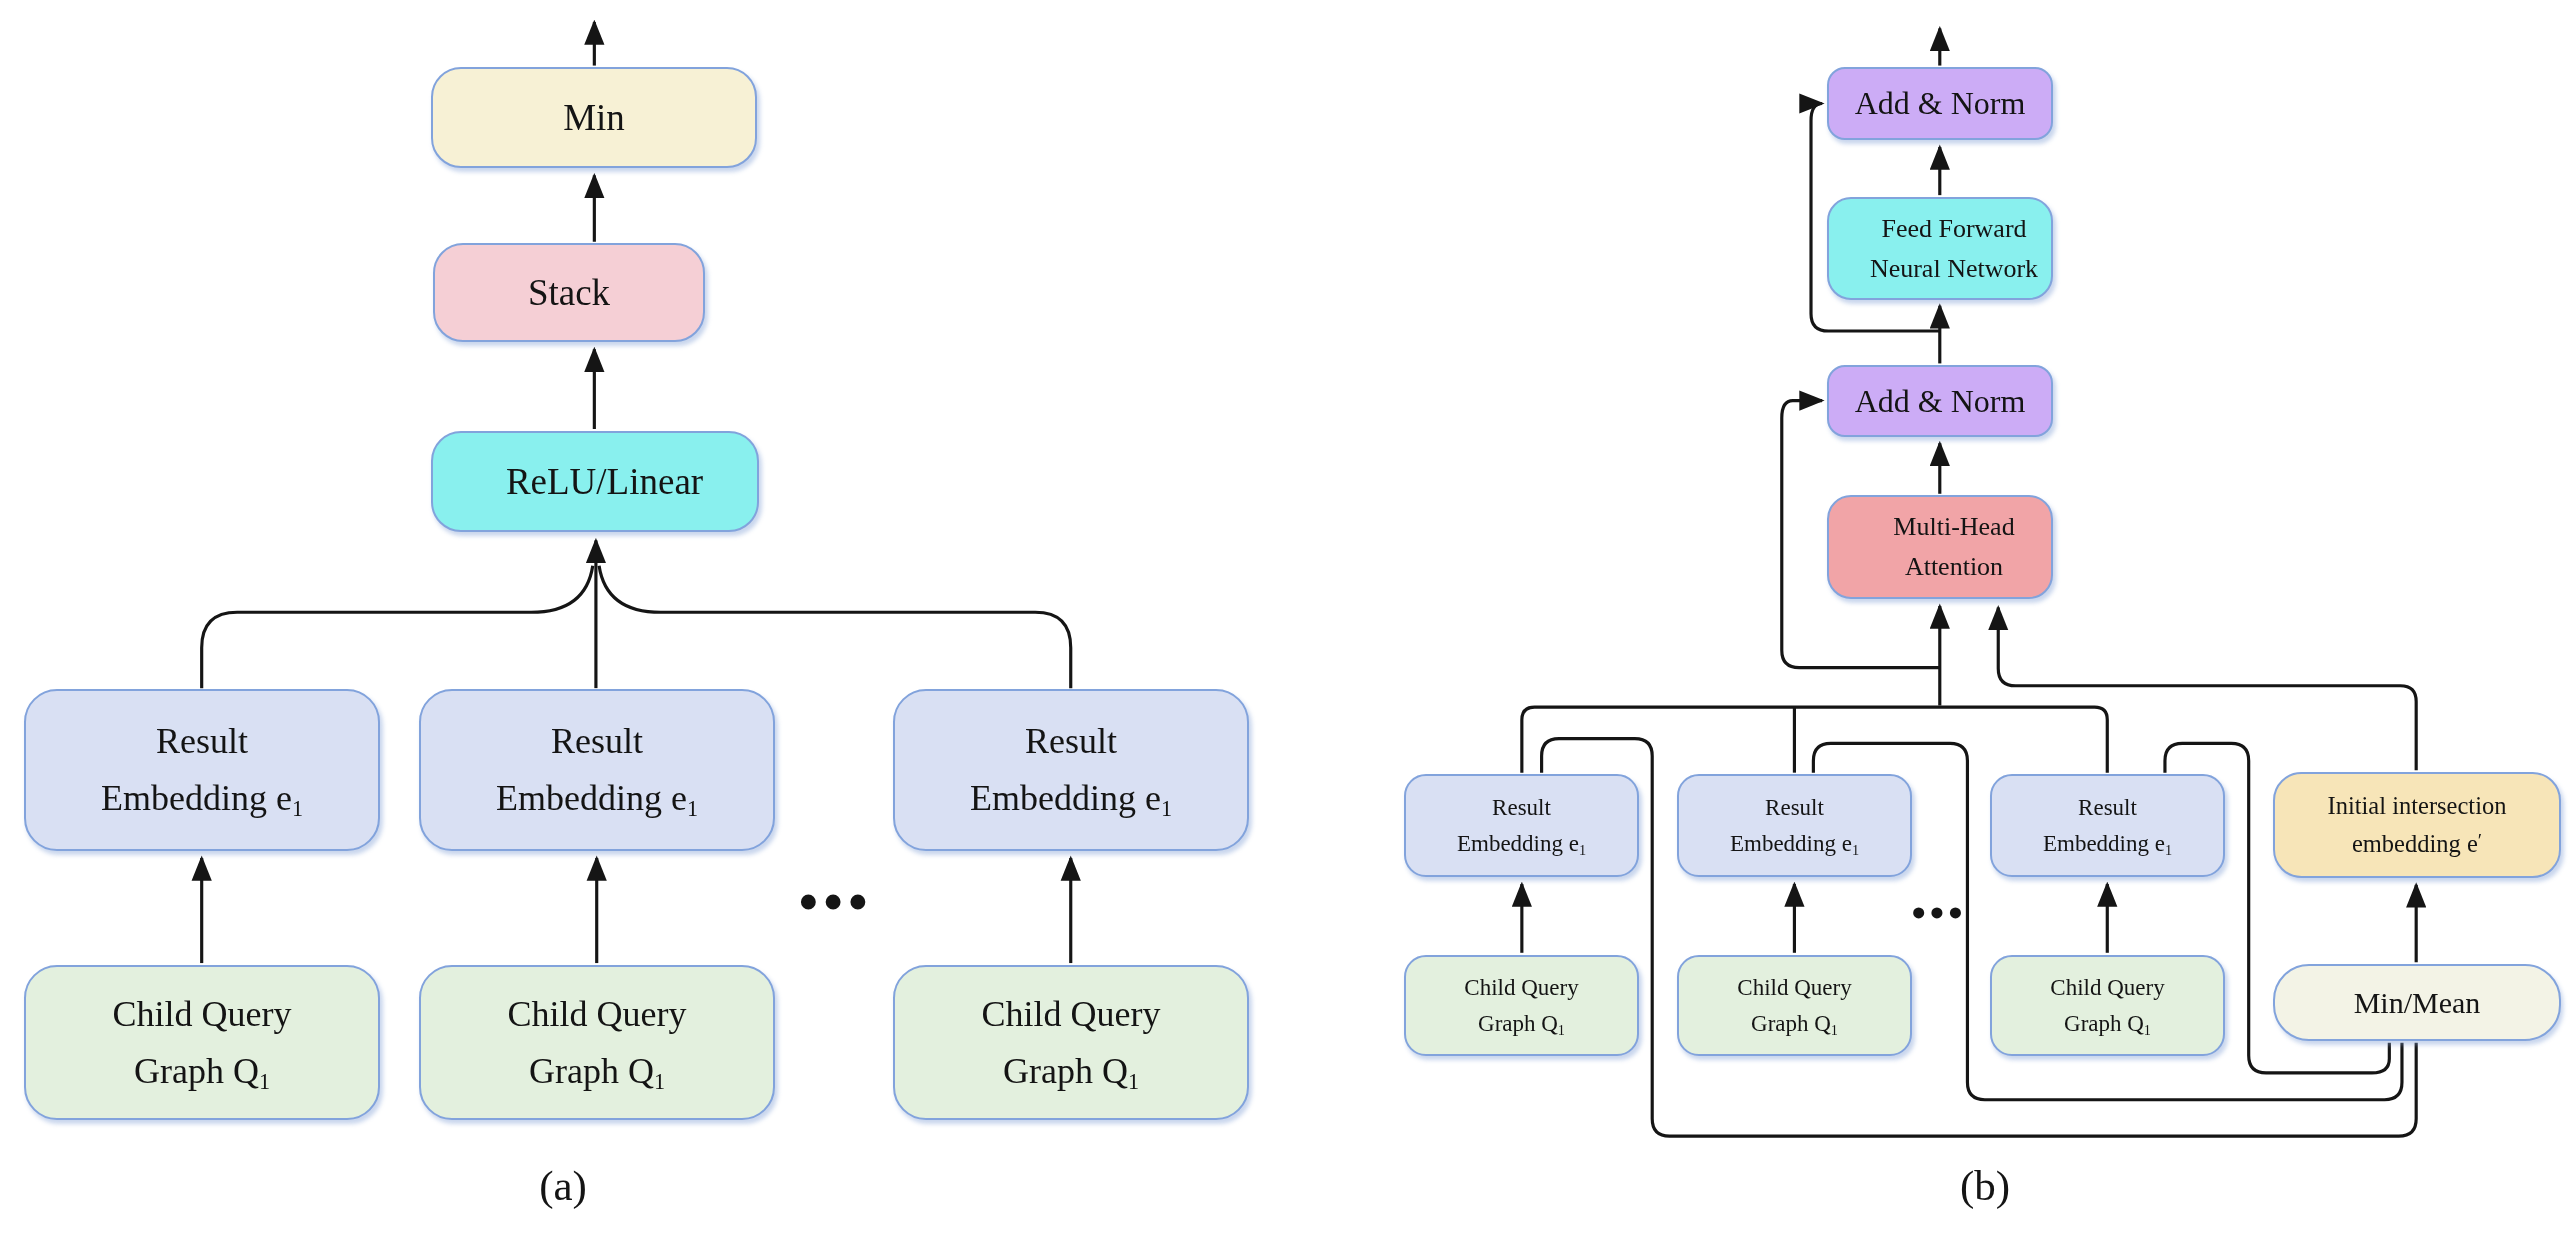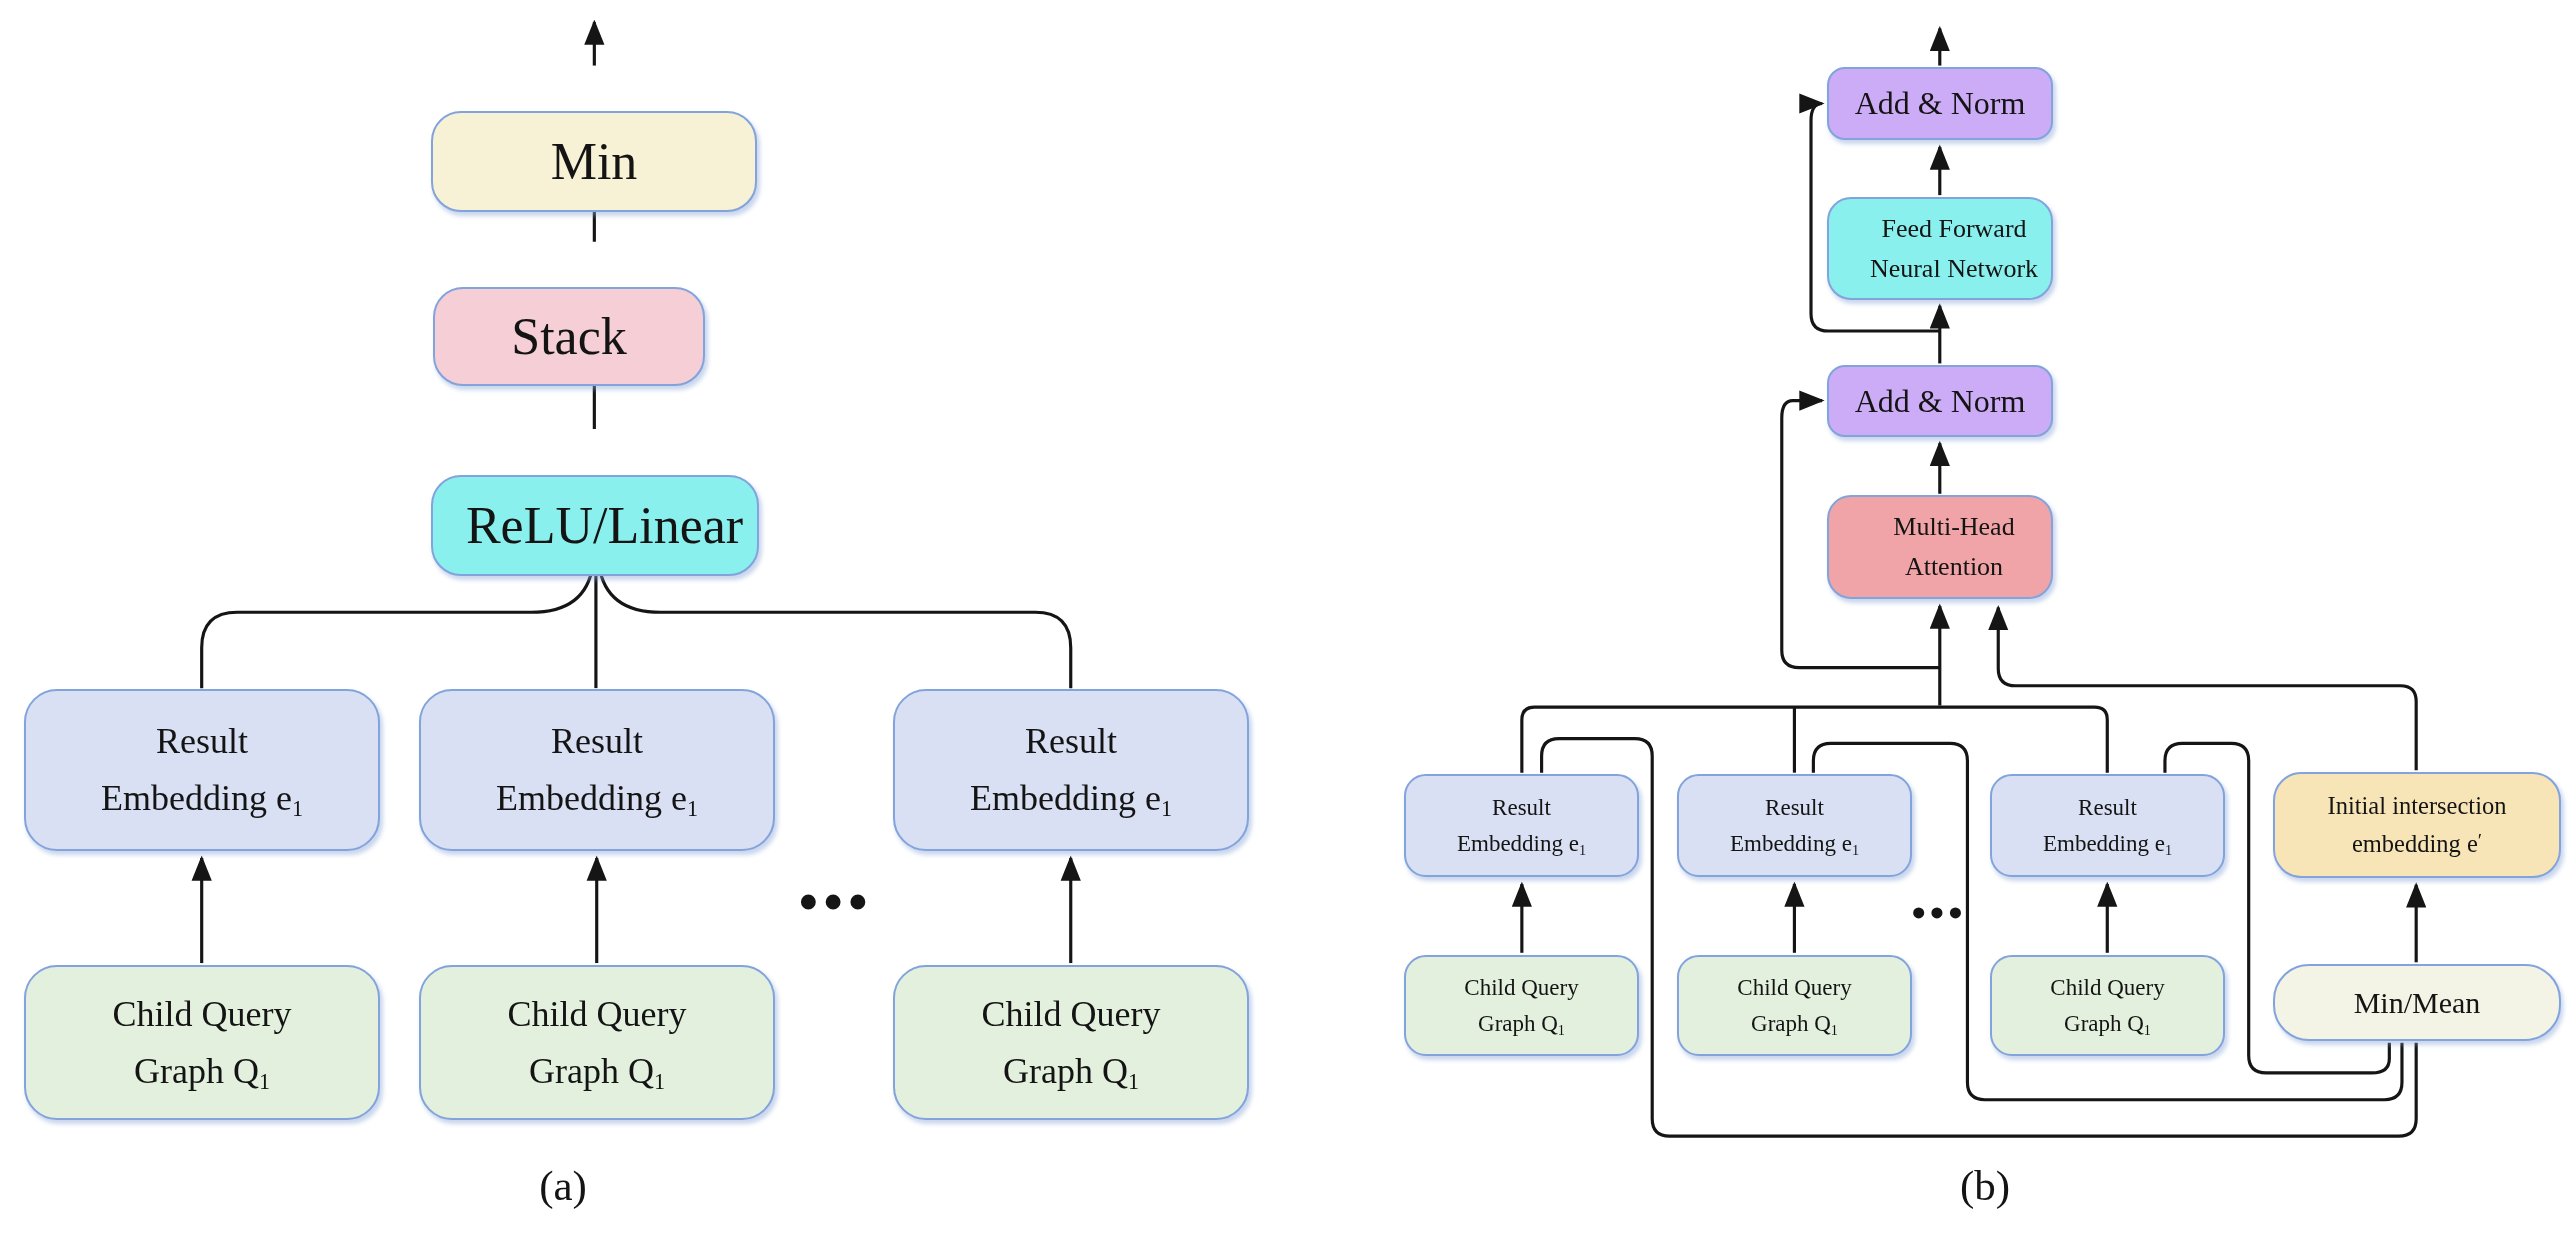--- a/index.html
+++ b/index.html
@@ -28,21 +28,21 @@
     text-align: center;
     color: var(--text);
     box-shadow: 2.4px 4px 4.7px rgba(135,165,215,0.45);
     z-index: 2;
   }
   .ln { display: block; white-space: nowrap; }
   sub { font-size: 0.62em; vertical-align: -0.28em; line-height: 0; }
   .prime { font-size: 0.8em; vertical-align: 0.25em; }
 
   
-  .a-single { font-size: 52px; border-radius: 30px; margin-top: 44px; }
+  .a-single { font-size: 37px; border-radius: 30px; }
   .a-double { font-size: 36px; line-height: 1.58; border-radius: 33px; }
   #a-min   { left: 431px; top: 67px;  width: 326px; height: 101px; background: var(--min_fill); }
   #a-stack { left: 433px; top: 243px; width: 272px; height: 99px; background: var(--stack_fill); }
   #a-relu  { left: 431px; top: 431px; width: 328px; height: 101px; background: var(--cyan_fill); padding-left: 19px; }
   #a-reb1 { left: 24px;   top: 689px; width: 356px; height: 162px; background: var(--result_fill); }
   #a-reb2 { left: 419px;  top: 689px; width: 356px; height: 162px; background: var(--result_fill); }
   #a-reb3 { left: 893px; top: 689px; width: 356px; height: 162px; background: var(--result_fill); }
   #a-cqg1 { left: 24px;   top: 965px; width: 356px; height: 155px; background: var(--child_fill); }
   #a-cqg2 { left: 419px;  top: 965px; width: 356px; height: 155px; background: var(--child_fill); }
   #a-cqg3 { left: 893px; top: 965px; width: 356px; height: 155px; background: var(--child_fill); }

